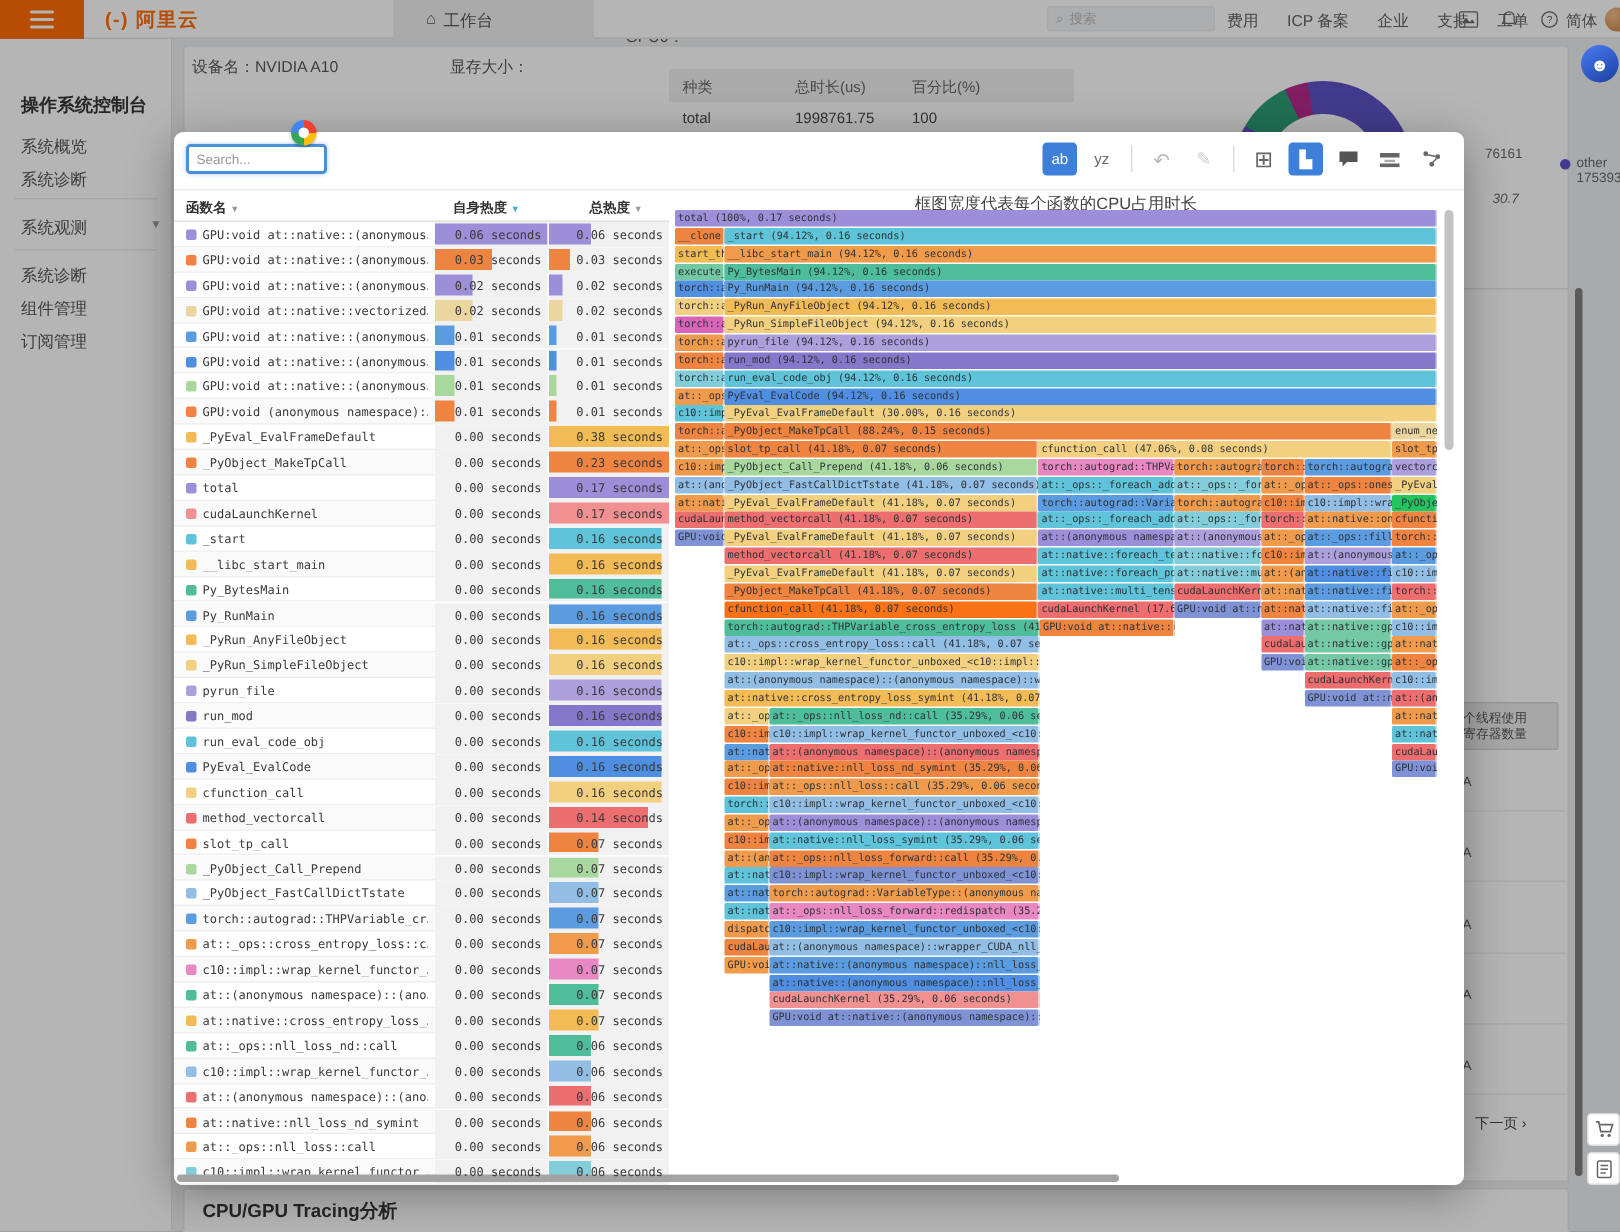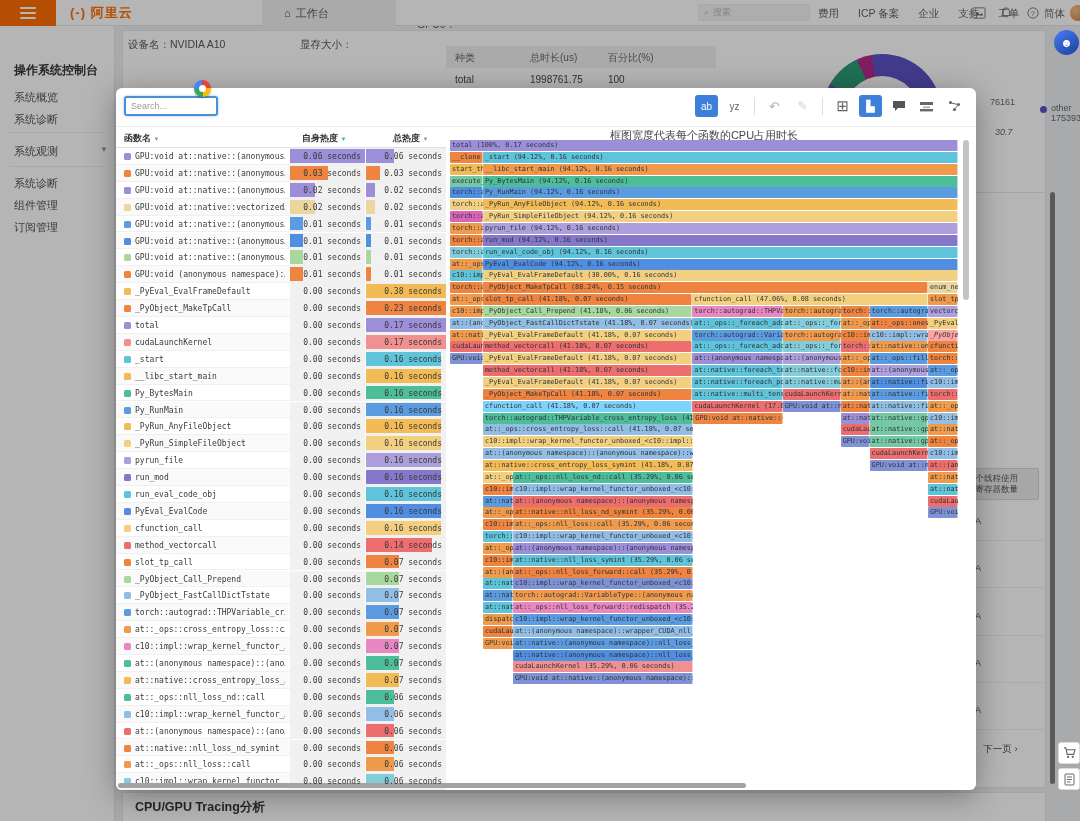--- a/index.html
+++ b/index.html
@@ -802,21 +802,21 @@
           <span class="fseg" style="left: 82.6%; width: 11.5%; background: rgb(238, 132, 64);">at::_ops::ones_l</span>
           <span class="fseg" style="left: 94.1%; width: 5.9%; background: rgb(242, 208, 128);">_PyEval_</span>
         </div>
         <div class="frow" style="top: 189.6px;">
           <span class="fseg" style="left: 0%; width: 6.5%; background: rgb(240, 154, 76);">at::nati</span>
           <span class="fseg" style="left: 6.5%; width: 41.2%; background: rgb(242, 208, 128);">_PyEval_EvalFrameDefault (41.18%, 0.07 seconds)</span>
           <span class="fseg" style="left: 47.7%; width: 17.8%; background: rgb(91, 155, 224);">torch::autograd::Variabl</span>
           <span class="fseg" style="left: 65.5%; width: 11.4%; background: rgb(240, 154, 76);">torch::autograd:</span>
           <span class="fseg" style="left: 76.9%; width: 5.7%; background: rgb(238, 132, 64);">c10::im</span>
           <span class="fseg" style="left: 82.6%; width: 11.5%; background: rgb(146, 189, 228);">c10::impl::wrap_</span>
-          <span class="fseg" style="left: 94.1%; width: 5.9%; background: #fca5a5; font-style: italic;">_PyObje</span>
+          <span class="fseg" style="left: 94.1%; width: 5.9%; background: #22c55e;">_PyObje</span>
         </div>
         <div class="frow" style="top: 201.45px;">
           <span class="fseg" style="left: 0%; width: 6.5%; background: rgb(236, 110, 110);">cudaLaun</span>
           <span class="fseg" style="left: 6.5%; width: 41.2%; background: rgb(236, 110, 110);">method_vectorcall (41.18%, 0.07 seconds)</span>
           <span class="fseg" style="left: 47.7%; width: 17.8%; background: rgb(95, 195, 217);">at::_ops::_foreach_addcd</span>
           <span class="fseg" style="left: 65.5%; width: 11.4%; background: rgb(131, 204, 217);">at::_ops::_forea</span>
           <span class="fseg" style="left: 76.9%; width: 5.7%; background: rgb(236, 110, 110);">torch::</span>
           <span class="fseg" style="left: 82.6%; width: 11.5%; background: rgb(240, 154, 76);">at::native::ones</span>
           <span class="fseg" style="left: 94.1%; width: 5.9%; background: rgb(238, 132, 64);">cfuncti</span>
         </div>
@@ -847,21 +847,21 @@
         </div>
         <div class="frow" style="top: 248.85px;">
           <span class="fseg" style="left: 6.5%; width: 41.2%; background: rgb(238, 132, 64);">_PyObject_MakeTpCall (41.18%, 0.07 seconds)</span>
           <span class="fseg" style="left: 47.7%; width: 17.8%; background: rgb(95, 195, 217);">at::native::multi_tensor</span>
           <span class="fseg" style="left: 65.5%; width: 11.4%; background: rgb(236, 110, 110);">cudaLaunchKernel</span>
           <span class="fseg" style="left: 76.9%; width: 5.7%; background: rgb(240, 154, 76);">at::nat</span>
           <span class="fseg" style="left: 82.6%; width: 11.5%; background: rgb(91, 155, 224);">at::native::fill</span>
           <span class="fseg" style="left: 94.1%; width: 5.9%; background: rgb(236, 110, 110);">torch::</span>
         </div>
         <div class="frow" style="top: 260.7px;">
-          <span class="fseg" style="left: 6.5%; width: 41.2%; background: #7dd3fc;">cfunction_call (41.18%, 0.07 seconds)</span>
+          <span class="fseg" style="left: 6.5%; width: 41.2%; background: #f97316;">cfunction_call (41.18%, 0.07 seconds)</span>
           <span class="fseg" style="left: 47.7%; width: 17.8%; background: rgb(236, 110, 110);">cudaLaunchKernel (17.65%</span>
           <span class="fseg" style="left: 65.5%; width: 11.4%; background: rgb(127, 146, 214);">GPU:void at::nat</span>
           <span class="fseg" style="left: 76.9%; width: 5.7%; background: rgb(238, 132, 64);">at::nat</span>
           <span class="fseg" style="left: 82.6%; width: 11.5%; background: rgb(146, 189, 228);">at::native::fill</span>
           <span class="fseg" style="left: 94.1%; width: 5.9%; background: rgb(240, 154, 76);">at::_op</span>
         </div>
         <div class="frow" style="top: 272.55px;">
           <span class="fseg" style="left: 6.5%; width: 41.4%; background: rgb(78, 189, 154);">torch::autograd::THPVariable_cross_entropy_loss (41.18%,</span>
           <span class="fseg" style="left: 47.9%; width: 17.6%; background: rgb(238, 132, 64);">GPU:void at::native::(an</span>
           <span class="fseg" style="left: 76.9%; width: 5.7%; background: rgb(156, 142, 216);">at::nat</span>

